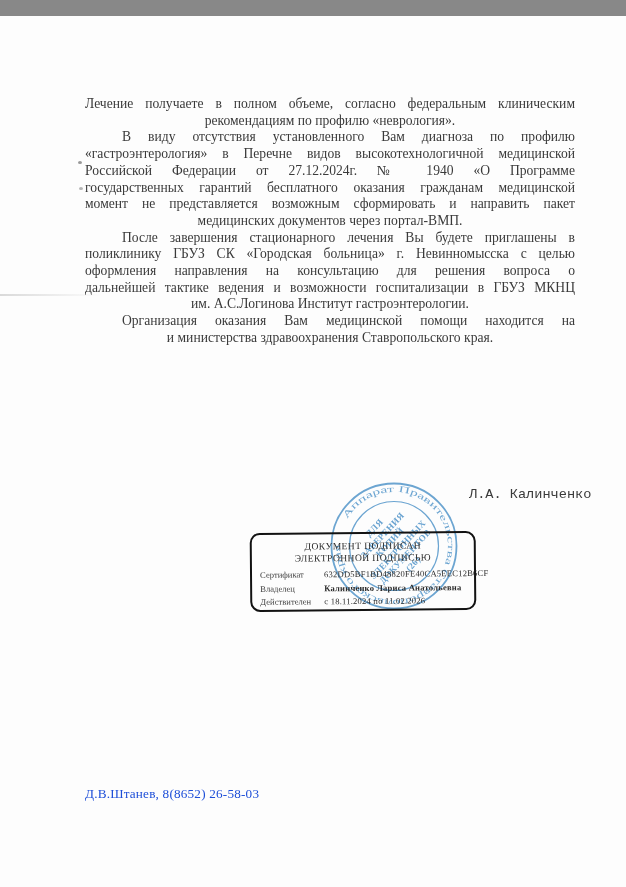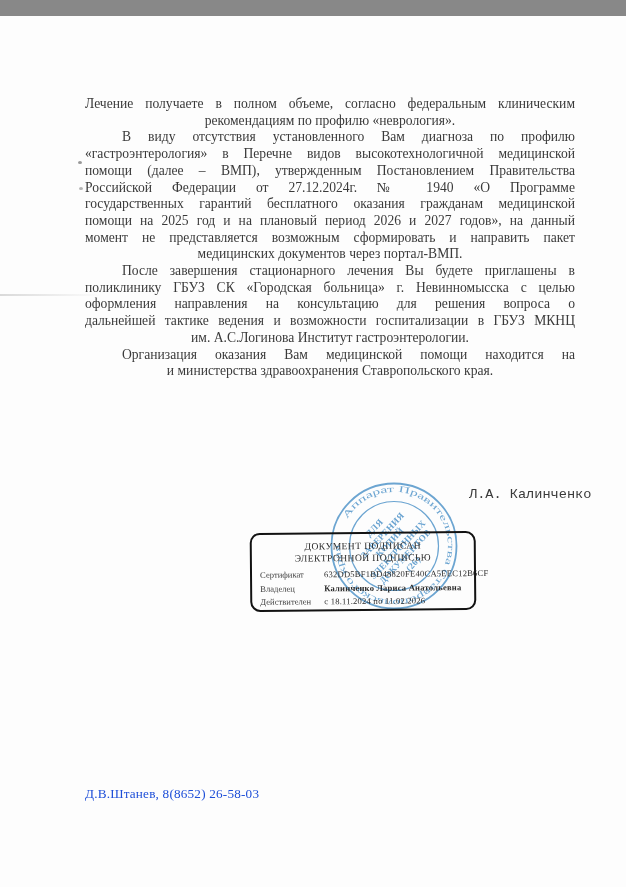--- a/index.html
+++ b/index.html
@@ -75,24 +75,22 @@
 </head>
 <body>
 
 <div id="page">
 
   <div id="body-text">
       <div class="line">Лечение получаете в полном объеме, согласно федеральным клиническим</div>
       <div class="line last">рекомендациям по профилю «неврология».</div>
       <div class="line indent">В виду отсутствия установленного Вам диагноза по профилю</div>
       <div class="line">«гастроэнтерология» в Перечне видов высокотехнологичной медицинской</div>
-      <div class="line">помощи (далее – ВМП), утвержденным Постановлением Правительства</div>
       <div class="line">Российской Федерации от 27.12.2024г. № 1940 «О Программе</div>
       <div class="line">государственных гарантий бесплатного оказания гражданам медицинской</div>
-      <div class="line">помощи на 2025 год и на плановый период 2026 и 2027 годов», на данный</div>
       <div class="line">момент не представляется возможным сформировать и направить пакет</div>
       <div class="line last">медицинских документов через портал-ВМП.</div>
       <div class="line indent">После завершения стационарного лечения Вы будете приглашены в</div>
       <div class="line">поликлинику ГБУЗ СК «Городская больница» г. Невинномысска с целью</div>
       <div class="line">оформления направления на консультацию для решения вопроса о</div>
       <div class="line">дальнейшей тактике ведения и возможности госпитализации в ГБУЗ МКНЦ</div>
       <div class="line last">им. А.С.Логинова Институт гастроэнтерологии.</div>
       <div class="line indent">Организация оказания Вам медицинской помощи находится на</div>
       <div class="line last">и министерства здравоохранения Ставропольского края.</div>
     </div>

